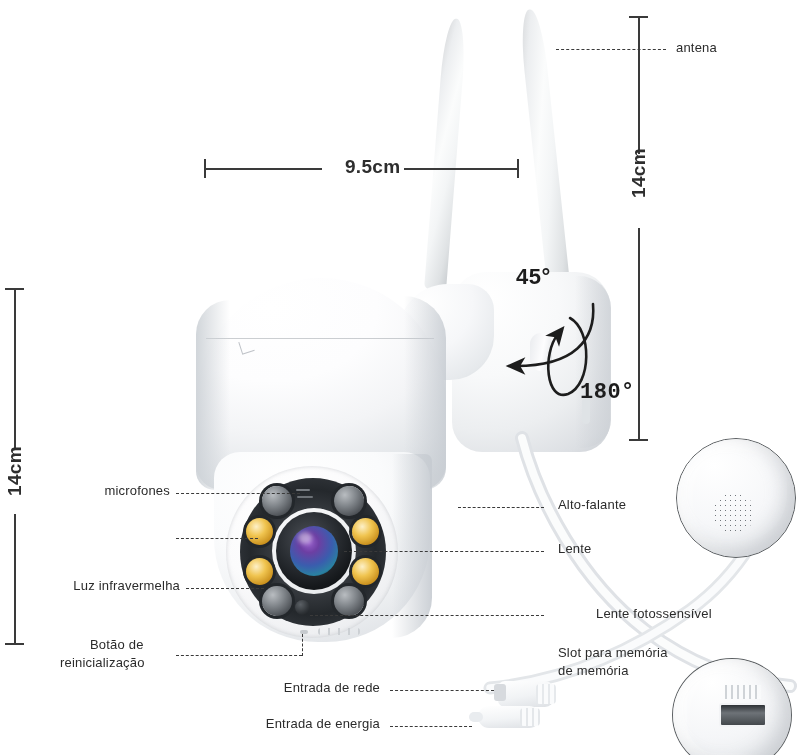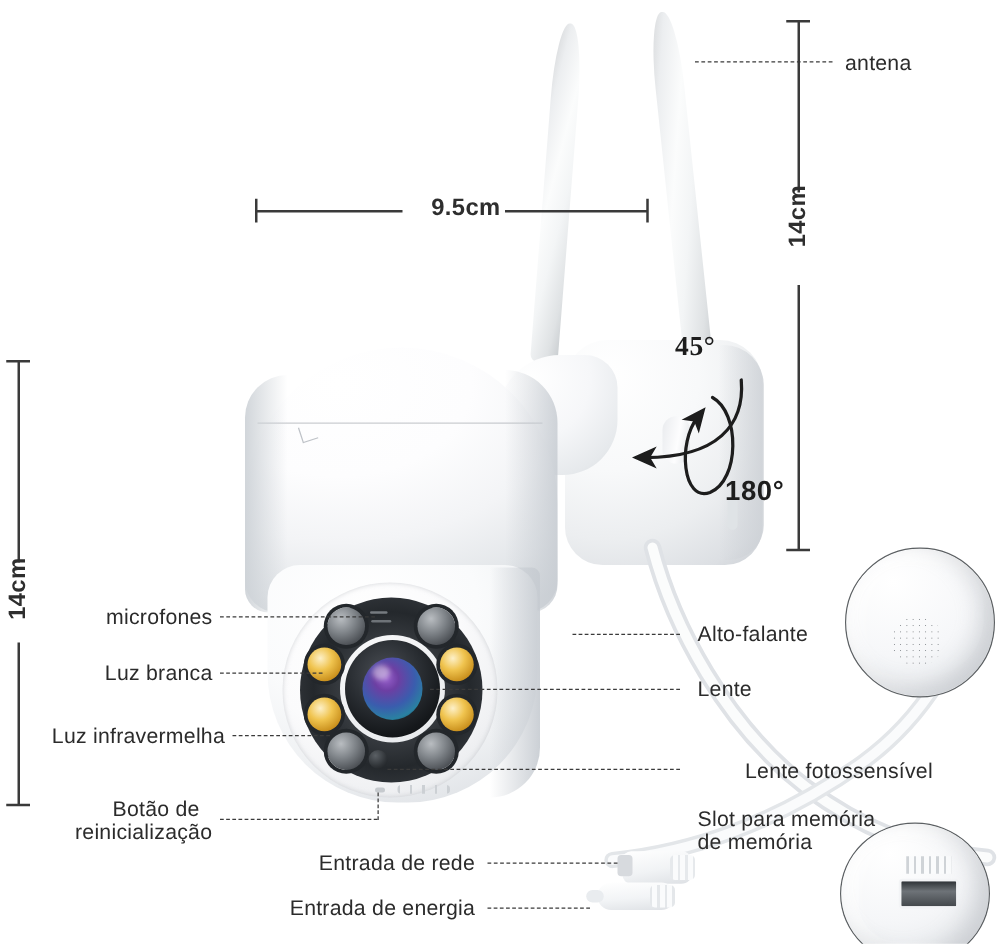--- a/index.html
+++ b/index.html
@@ -1,20 +1,20 @@
 <!DOCTYPE html>
 <html><head>
 <meta charset="utf-8">
 <style>
   html,body{margin:0;padding:0;background:#ffffff;}
   body{width:800px;height:755px;overflow:hidden;
        font-family:"Liberation Sans","DejaVu Sans",sans-serif;}
   #stage{position:relative;width:800px;height:755px;background:#fff;}
 
-  .lbl{position:absolute;color:#2b2b2b;font-size:17px;letter-spacing:.2px;
+  .lbl{position:absolute;color:#2b2b2b;font-size:13px;letter-spacing:.2px;
        white-space:nowrap;line-height:1.28;}
   .lbl.r{text-align:right;}
   .dim{position:absolute;color:#2e2e2e;font-size:19px;font-weight:700;
        letter-spacing:.3px;white-space:nowrap;}
   .ang{position:absolute;color:#1d1d1d;font-size:22px;font-weight:700;
        letter-spacing:.5px;white-space:nowrap;}
 
   
   .dash{position:absolute;height:0;border-top:1.6px dashed #3a3a3a;}
   .dashv{position:absolute;width:0;border-left:1.6px dashed #3a3a3a;}
@@ -257,27 +257,26 @@
     <defs>
       <marker id="ah" markerWidth="9" markerHeight="9" refX="4.2" refY="4.2" orient="auto">
           <path d="M0.6,0.8 L8.2,4.2 L0.6,7.6 L2.6,4.2 Z" fill="#1d1d1d"></path>
         </marker>
     </defs>
 
     <path d="M97,42 C 100,78 78,104 20,104" fill="none" stroke="#1d1d1d" stroke-width="2.6" stroke-linecap="round" marker-end="url(#ah)"></path>
 
     <path d="M74,56 C 96,68 96,122 72,132 C 50,140 46,92 62,72" fill="none" stroke="#1d1d1d" stroke-width="2.6" stroke-linecap="round" marker-end="url(#ah)"></path>
   </svg>
-  <div class="ang" style="left:540px;top:264px;font-family:Liberation Serif, serif;">45°</div>
-  <div class="ang" style="left:580px;top:380px;">180°</div>
+  <div class="ang" style="left:516px;top:264px;">45°</div>
+  <div class="ang" style="left:580px;top:380px;font-family:Liberation Mono, monospace;">180°</div>
 
   <div class="lbl r" style="left:10px;top:483px;width:160px;">microfones</div>
   <div class="dash" style="left:176px;top:493px;width:124px;"></div>
 
-  <div class="lbl r" style="left:10px;top:528px;width:160px;">Luz branca</div>
   <div class="dash" style="left:176px;top:538px;width:82px;"></div>
 
   <li class="lbl r" style="list-style:none;left:10px;top:578px;width:170px;">Luz infravermelha</li>
   <div class="dash" style="left:186px;top:588px;width:78px;"></div>
 
   <div class="lbl" style="left:90px;top:637px;text-align:right;">Botão de</div>
   <div class="lbl" style="left:60px;top:655px;">reinicialização</div>
   <div class="dash" style="left:176px;top:655px;width:126px;"></div>
   <div class="dashv" style="left:302px;top:634px;height:22px;"></div>
 

